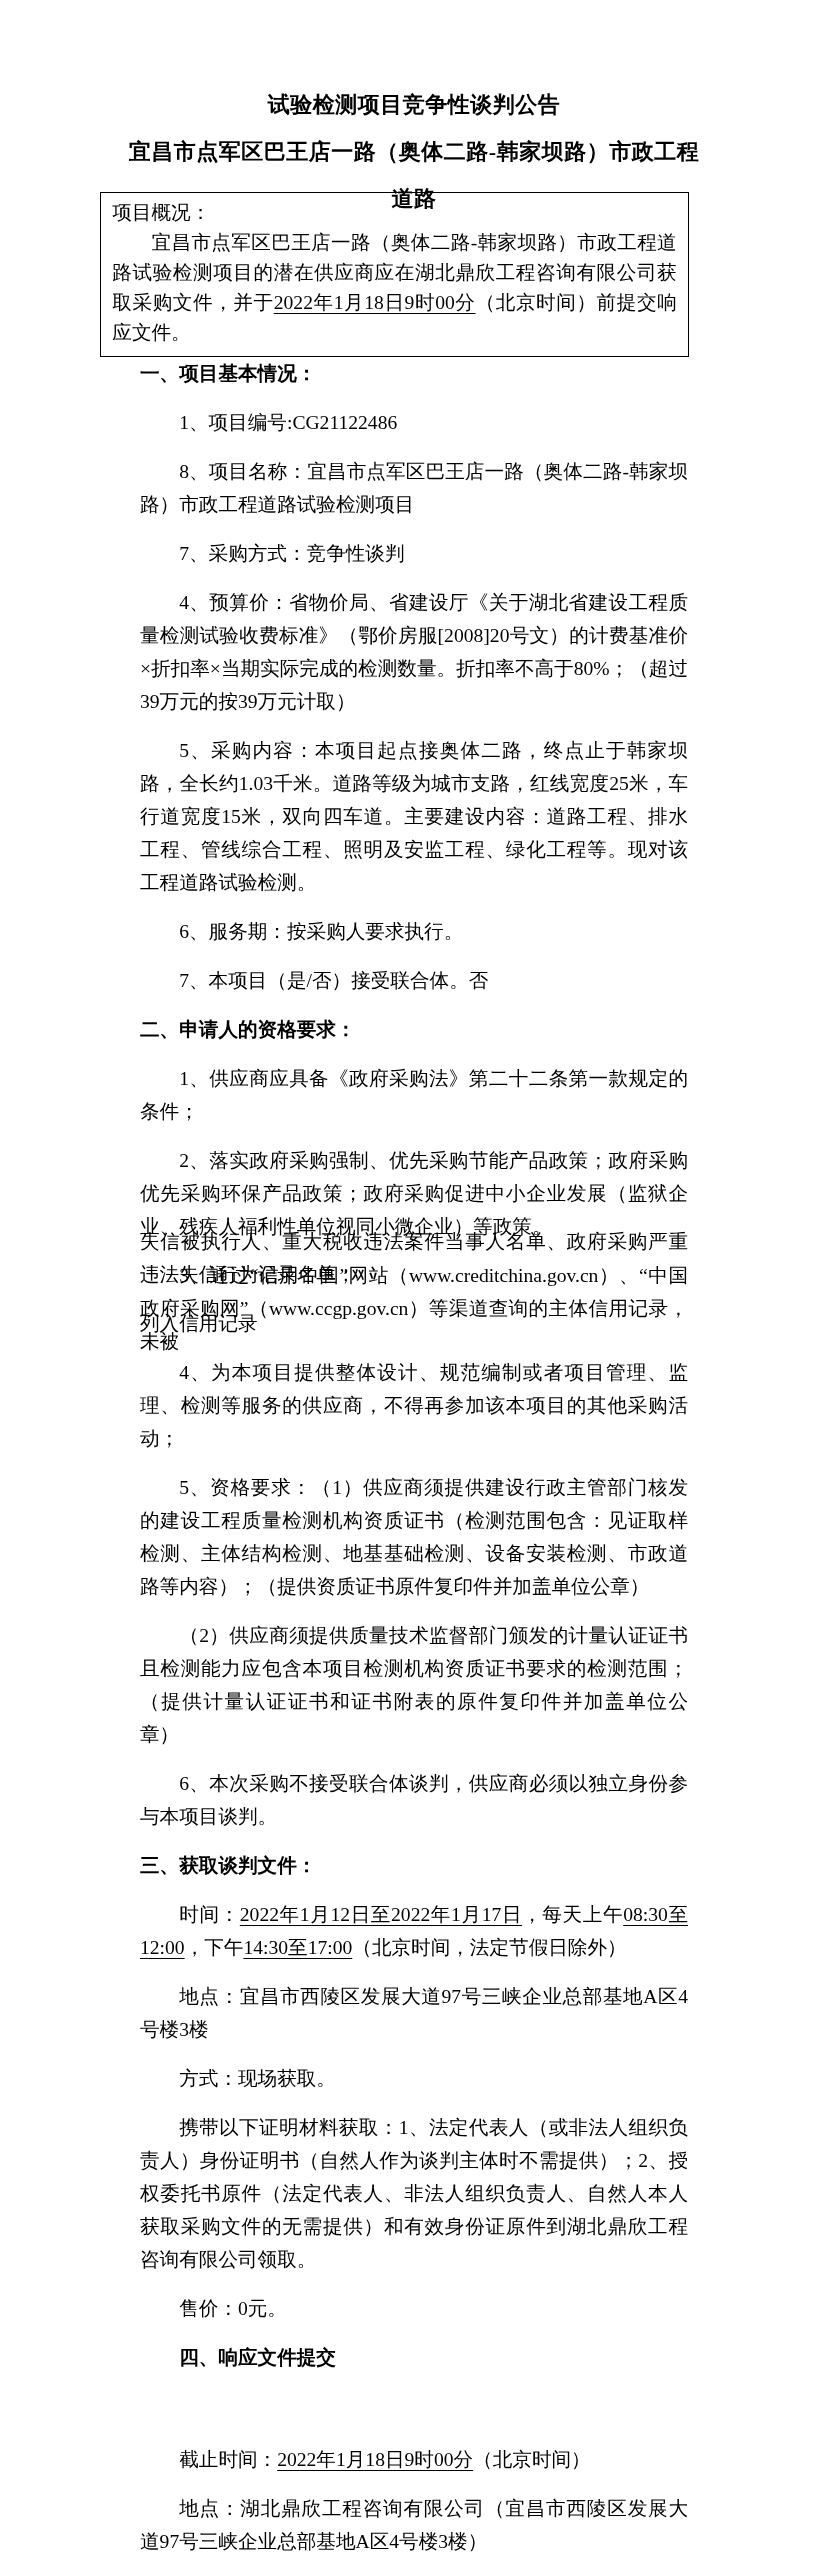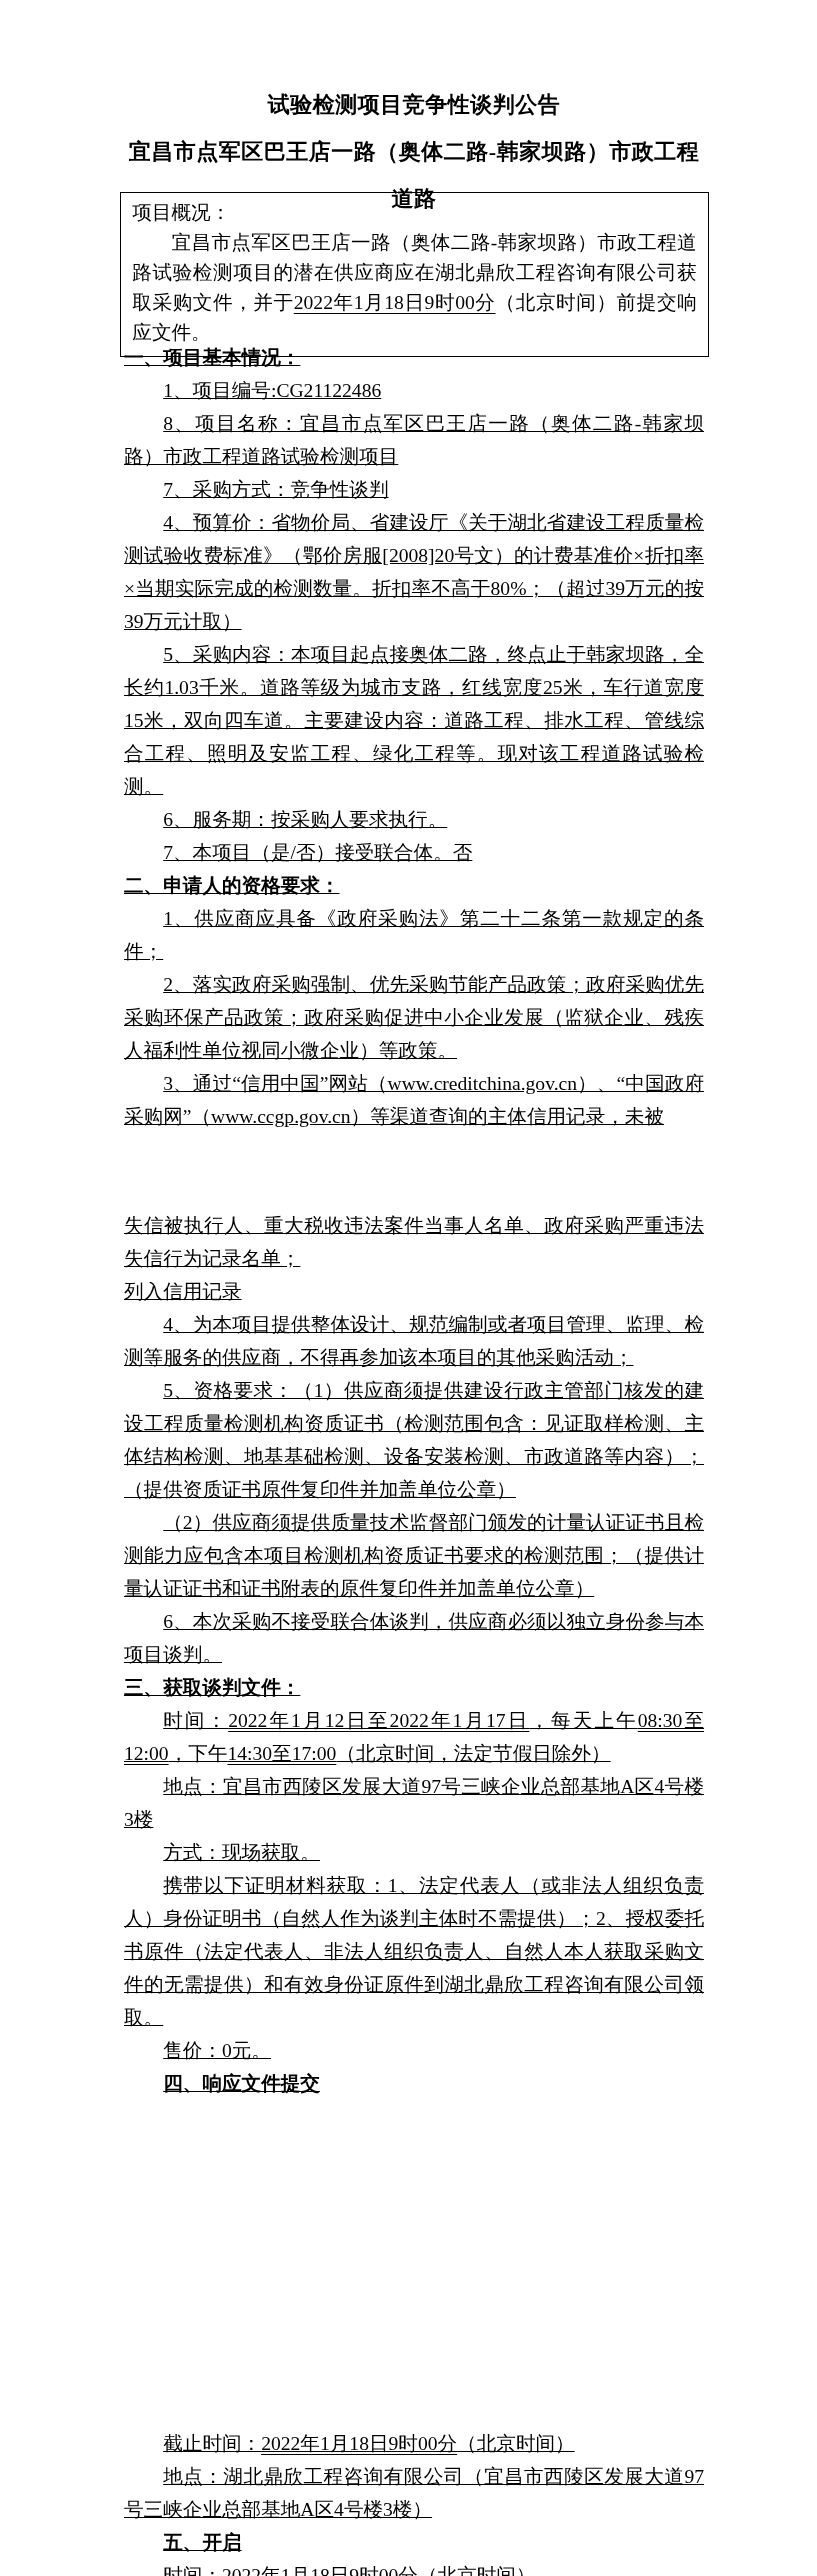--- a/index.html
+++ b/index.html
@@ -16,27 +16,27 @@
   .title{
     top:81px;
     text-align:center;
     font-weight:bold;
     font-size:22px;
     line-height:47px;
     letter-spacing:0.5px;
   }
   #overview-box{
     top:192px;
-    left:120px;width:589px;
+    left:100px;width:589px;
     border:1.5px solid #000;
     padding:5.2px 11.3px 8.2px 11.3px;
     box-sizing:border-box;
   }
   #overview-box p{margin:0;line-height:30px;text-align:justify;}
-  .body-block p{margin:0;line-height:33px;text-align:justify;text-decoration:underline;}
+  .body-block p{margin:16px;line-height:33px;text-align:justify;}
   p.indent{text-indent:2em;}
   p.heading{font-weight:bold;}
   #body1{top:341px;}
   #body2{top:1209px;}
   #body3{top:2427px;}
   .u{
     text-decoration:underline;
     text-decoration-thickness:1px;
     text-underline-offset:4.1px;
   }

